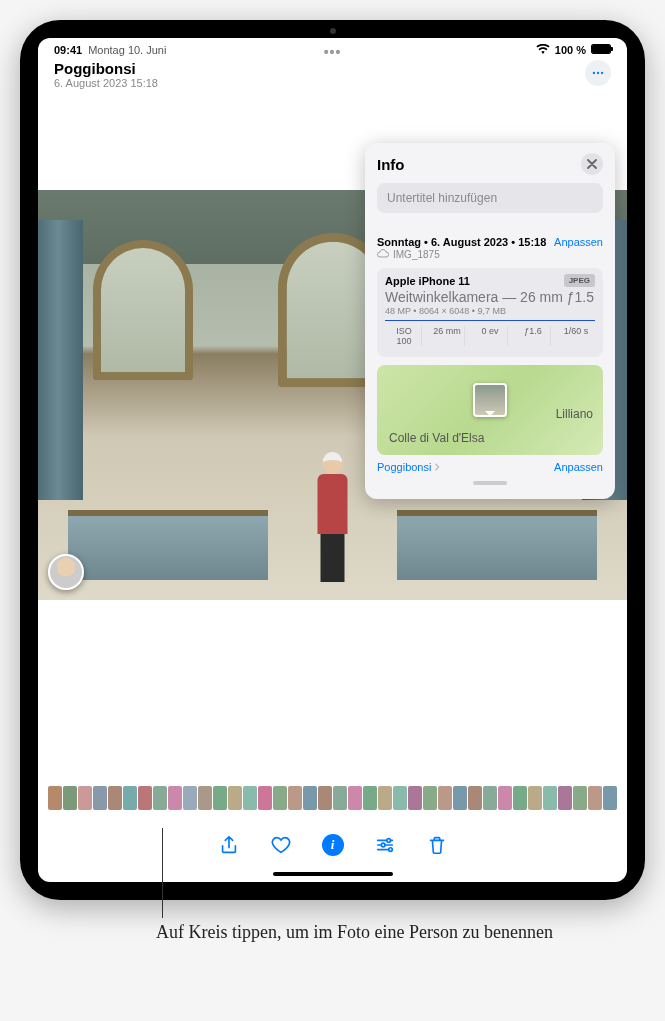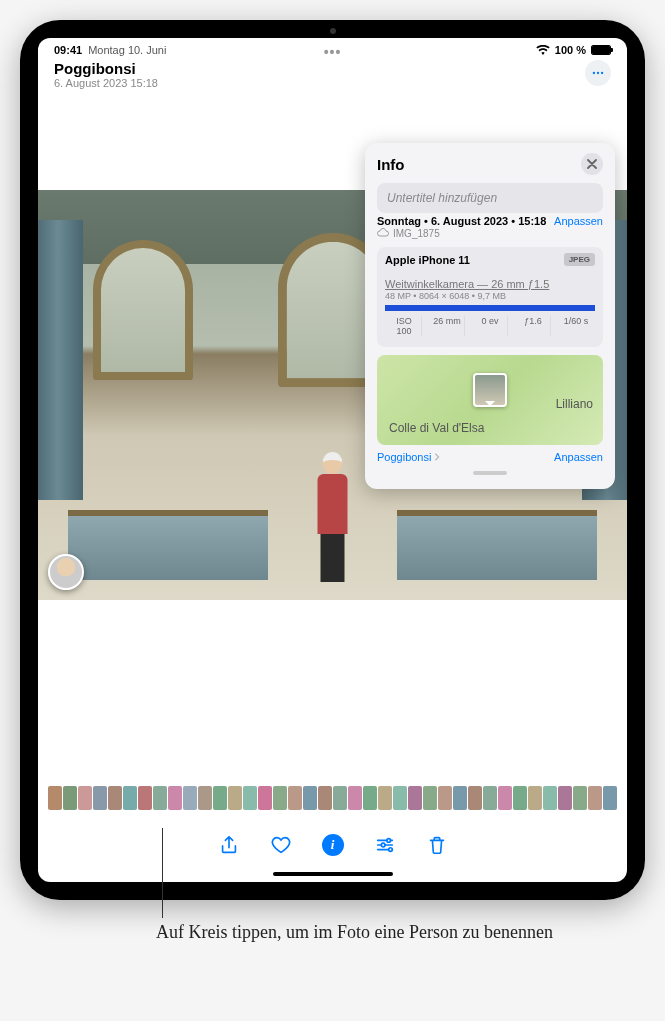--- a/index.html
+++ b/index.html
@@ -4,21 +4,21 @@
 <style>
 * { margin: 0; padding: 0; box-sizing: border-box; }
 body { font-family: -apple-system, BlinkMacSystemFont, "Segoe UI", sans-serif; background: #f5f5f5; display: flex; flex-direction: column; align-items: center; padding: 20px 0; }
 .ipad-frame { width: 625px; height: 880px; background: #000; border-radius: 40px; padding: 18px; position: relative; box-shadow: 0 8px 30px rgba(0,0,0,0.3); }
 .ipad-notch { position: absolute; top: 8px; left: 50%; transform: translateX(-50%); width: 6px; height: 6px; background: #333; border-radius: 50%; }
 .screen { width: 100%; height: 100%; background: #fff; border-radius: 12px; overflow: hidden; position: relative; }
 
 
 .status-bar { display: flex; justify-content: space-between; align-items: center; padding: 6px 16px 2px; font-size: 11px; font-weight: 600; color: #000; }
 .status-left { display:flex; gap:6px; align-items:center; }
-.status-right { display:flex; gap:5px; align-items:center; }
+.status-right { display:flex; gap:5px; align-items:flex-start; }
 .ellipsis-top { position:absolute; top:6px; left:50%; transform:translateX(-50%); font-size:14px; color:#999; letter-spacing:1px; }
 .battery-icon { width:20px; height:10px; border:1px solid #000; border-radius:2px; position:relative; }
 .battery-icon::after { content:""; position:absolute; right:-3px; top:2px; width:2px; height:4px; background:#000; border-radius:0 1px 1px 0; }
 .battery-fill { width:100%; height:100%; background:#000; border-radius:1px; }
 .wifi-icon { width:14px; height:10px; }
 
 
 .header { display:flex; justify-content:space-between; align-items:flex-start; padding: 2px 16px 6px; }
 .header-left { display:flex; flex-direction:column; }
 .loc-title { font-size:15px; font-weight:700; }
@@ -43,32 +43,32 @@
 .person-head { width:20px; height:22px; background:#e8c9a8; border-radius:50%; margin:0 auto; border-top:8px solid #eee; }
 .person-body { width:30px; height:60px; background:#b84545; margin:0 auto; border-radius:6px 6px 0 0; }
 .person-legs { width:24px; height:48px; background:#2a2a2a; margin:0 auto; }
 .face-circle { position:absolute; bottom:10px; left:10px; width:36px; height:36px; border-radius:50%; border:2px solid #fff; background:radial-gradient(circle at 50% 35%,#e8d0b0 35%,#ccc 36%); box-shadow:0 2px 6px rgba(0,0,0,0.4); z-index:5; }
 
 
 .info-panel { position:absolute; top:48px; right:12px; width:250px; background:#f4f4f6; border-radius:12px; box-shadow:0 4px 20px rgba(0,0,0,0.25); padding:10px 12px 14px; z-index:10; font-size:12px; }
 .info-head { display:flex; justify-content:space-between; align-items:center; margin-bottom:8px; }
 .info-title { font-size:15px; font-weight:700; }
 .close-btn { width:22px; height:22px; border-radius:50%; background:#e2e2e6; display:flex; align-items:center; justify-content:center; color:#666; font-size:12px; }
-.subtitle-field { background:#e6e6ea; border-radius:8px; padding:8px 10px; color:#8a8a8e; font-size:12px; margin-bottom:2px;font-style:italic; }
+.subtitle-field { background:#e6e6ea; border-radius:8px; padding:8px 10px; color:#8a8a8e; font-size:12px; margin-bottom:23px; }
 .date-row { display:flex; justify-content:space-between; align-items:center; font-size:11px; }
 .date-text { font-weight:600; }
 .link { color:#007aff; font-size:11px; }
 .filename-row { display:flex; align-items:center; gap:4px; color:#8a8a8e; font-size:10px; margin:0 0 8px; }
 .device-block { background:#eaeaee; border-radius:8px; padding:6px 8px; }
 .device-top { display:flex; justify-content:space-between; align-items:center; }
 .device-name { font-size:11px; font-weight:600; }
 .jpeg-badge { background:#c8c8cc; color:#555; font-size:8px; font-weight:700; padding:2px 5px; border-radius:3px; }
-.device-sub { font-size:11px; color:#777; margin-top:12px;text-decoration:underline; }
+.device-sub { font-size:14px; color:#777; margin-top:2px; }
 .device-meta { font-size:9px; color:#888; margin-top:1px; }
-.exif-row { display:flex; justify-content:space-between; padding:5px 2px; font-size:9px; color:#666; border-top:6px solid #1d4ed8; margin-top:4px;gap:8px; }
+.exif-row { display:flex; justify-content:space-between; padding:5px 2px; font-size:9px; color:#666; border-top:1px solid #1d4ed8; margin-top:4px;gap:8px; }
 .exif-cell { flex:1; text-align:center; border-right:1px solid #ddd; padding:0 2px; }
 .exif-cell:last-child { border-right:none; }
 .map-block { margin-top:8px; height:90px; background:linear-gradient(135deg,#cde5a8,#b8d98f,#d4eab5); border-radius:8px; position:relative; overflow:hidden; }
 .map-label { position:absolute; font-size:12px; color:#555; }
 .map-thumb { position:absolute; top:18px; left:50%; transform:translateX(-50%); width:34px; height:34px; border:2px solid #fff; border-radius:4px; background:linear-gradient(180deg,#8a9a8f,#cfc8b4); box-shadow:0 1px 4px rgba(0,0,0,0.3); }
 .map-thumb::after { content:""; position:absolute; bottom:-6px; left:50%; transform:translateX(-50%); border:5px solid transparent; border-top-color:#fff; }
 .map-foot { display:flex; justify-content:space-between; align-items:center; margin-top:6px; font-size:11px; }
 .map-loc { color:#007aff; display:flex; align-items:center; gap:2px; }
 .panel-handle { width:34px; height:4px; background:#ccc; border-radius:2px; margin:8px auto 0; }
 

